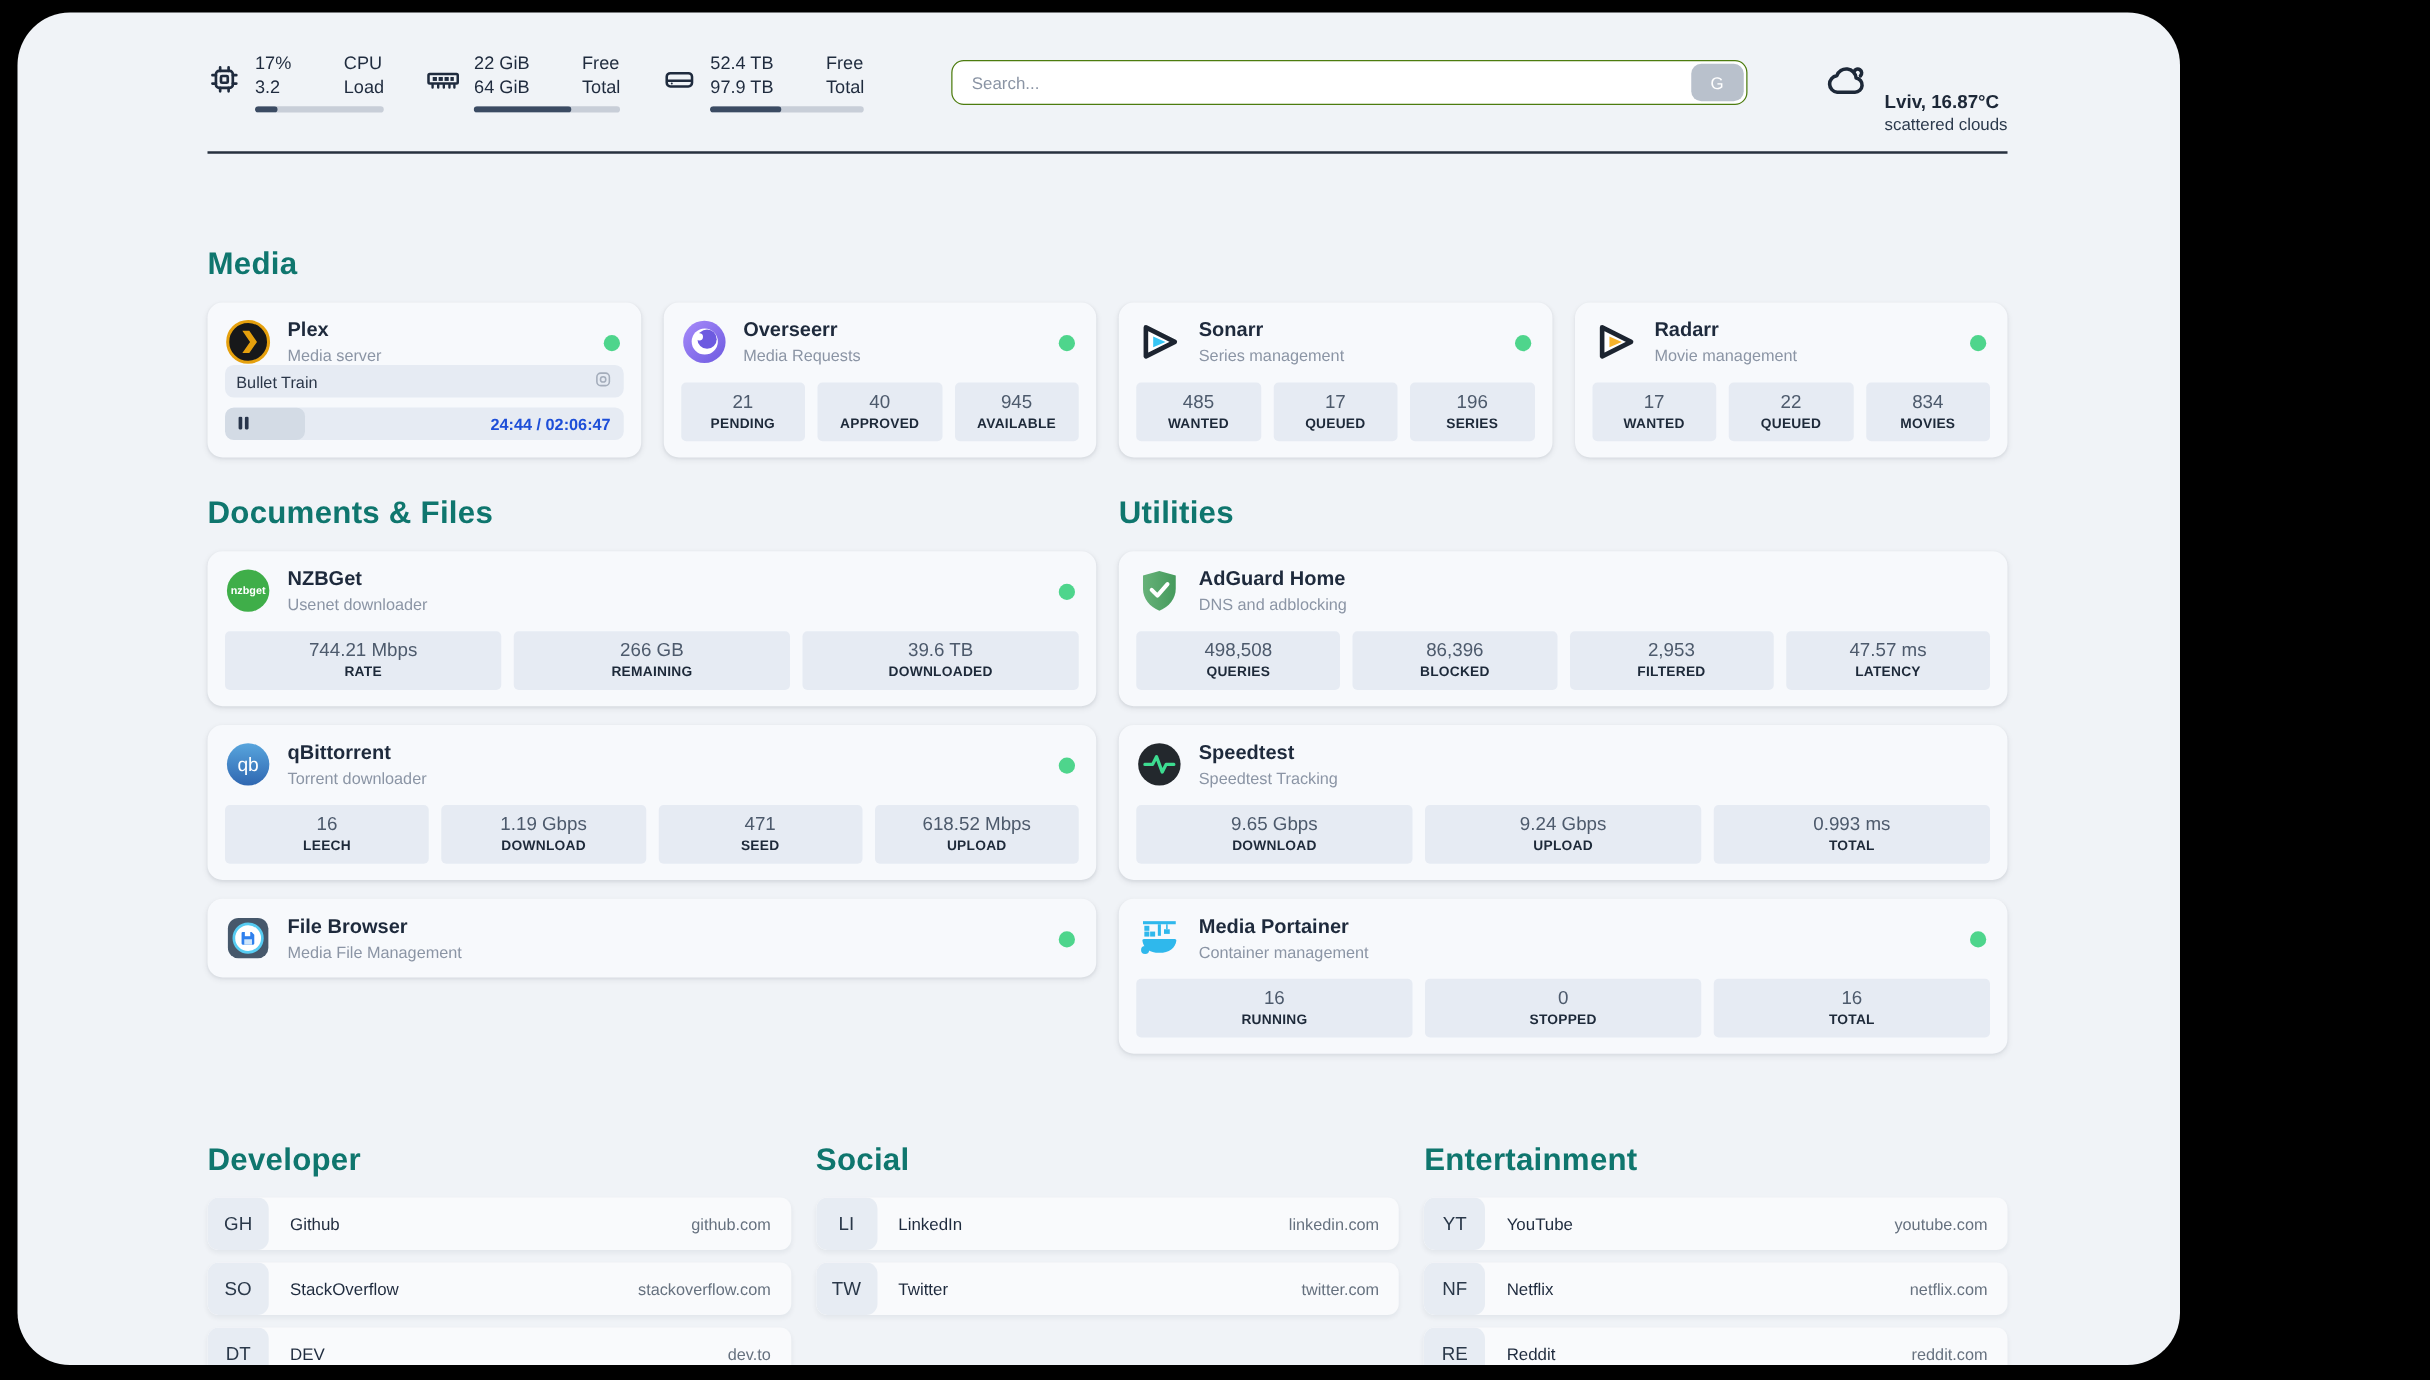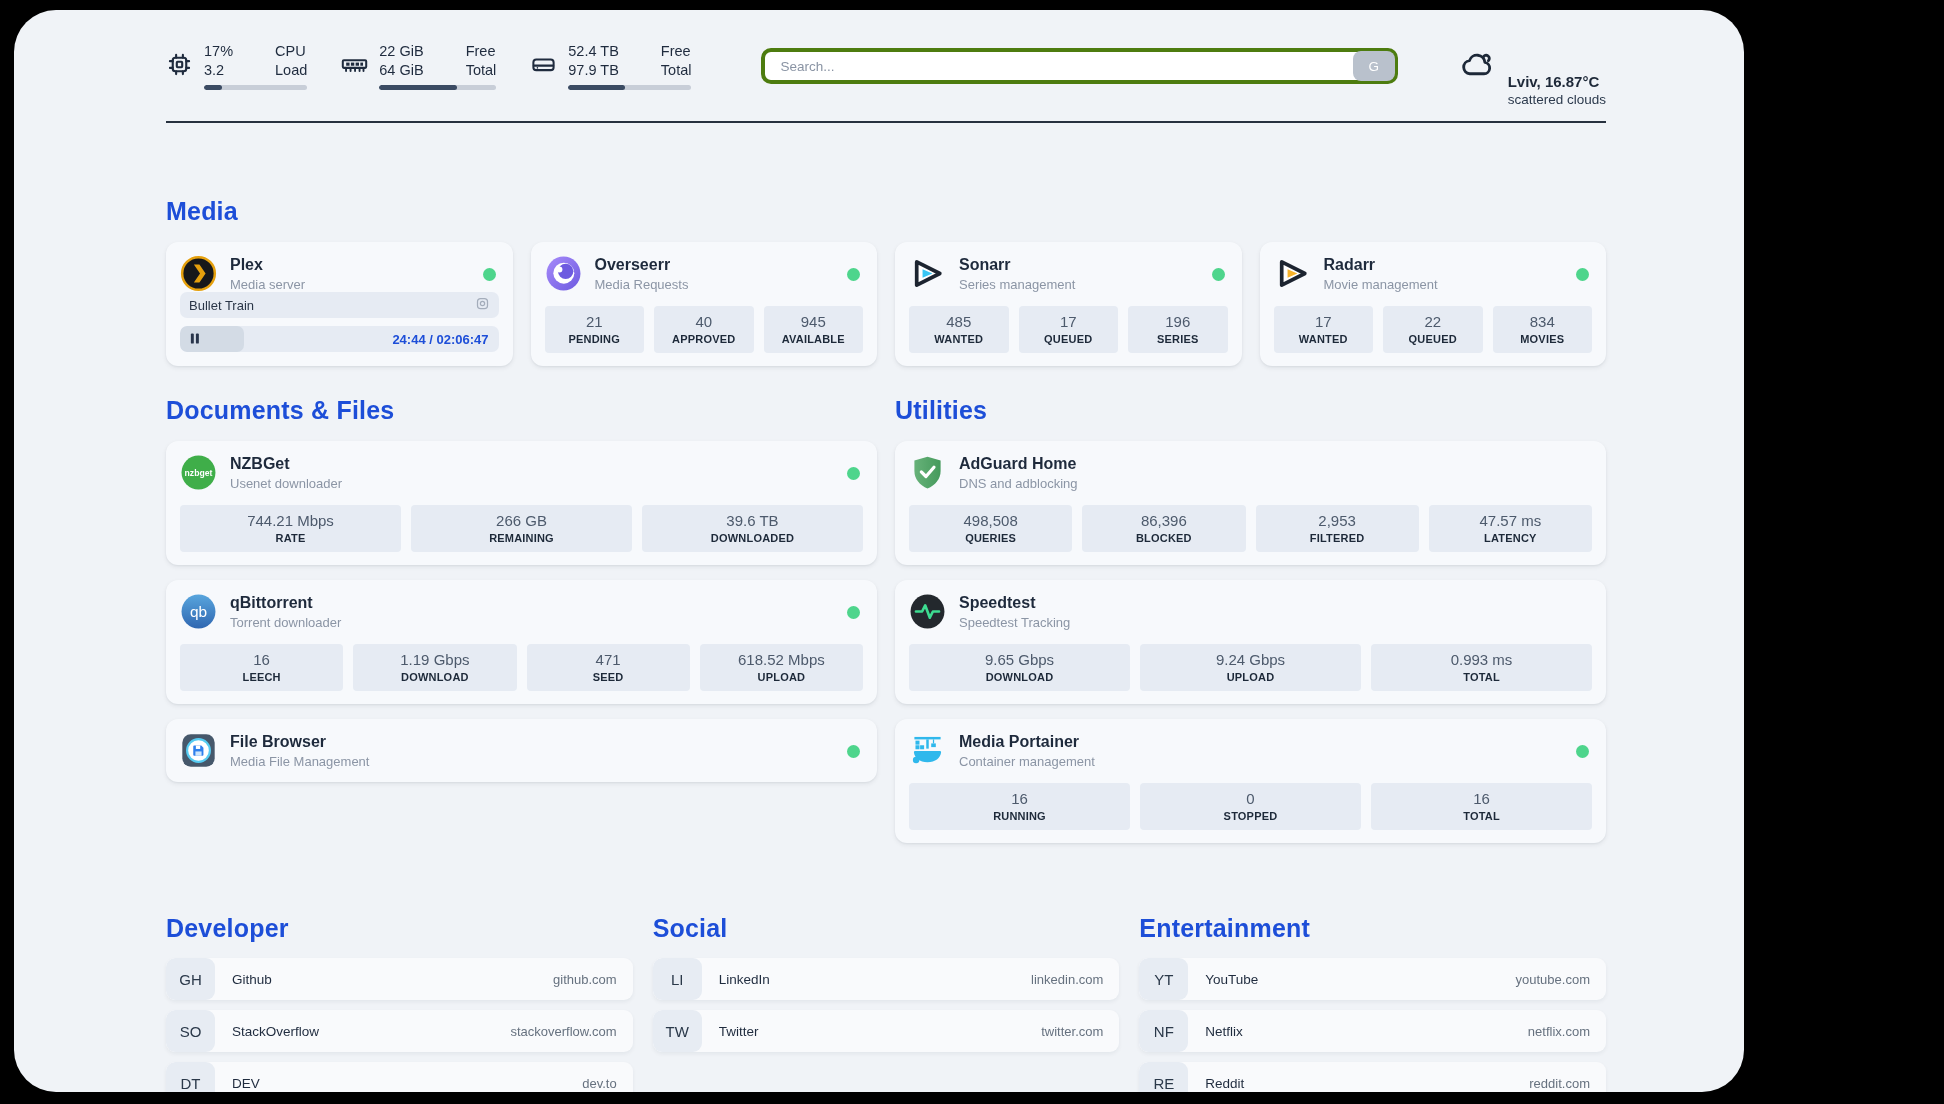--- a/index.html
+++ b/index.html
@@ -11,31 +11,31 @@
   
   .topbar { display:flex; align-items:center; gap:34px; height:60px; }
   .stat { display:flex; align-items:center; gap:11px; }
   .stat svg { width:27px; height:27px; }
   .stat-body { display:flex; flex-direction:column; }
   .stat-grid { display:grid; grid-template-columns:auto auto; column-gap:42px; font-size:14.5px; line-height:1.32; color:#1f2b3e; }
   .stat-grid .lab { text-align:left; }
   .bar { height:5px; border-radius:3px; background:#c8ced8; margin-top:5px; overflow:hidden; }
   .bar-fill { height:100%; border-radius:3px; background:#3b4b63; }
   .searchwrap { flex:1; position:relative; margin:0 28px 0 36px; }
-  .searchwrap input { width:100%; height:36px; border:4px solid #4d7c0f; border-radius:10px; background:#fff; padding:0 56px 0 15px; font-size:13.5px; color:#2a3648; outline:none; font-family:inherit; }
+  .searchwrap input { width:100%; height:36px; border:1px solid #4d7c0f; border-radius:10px; background:#fff; padding:0 56px 0 15px; font-size:13.5px; color:#2a3648; outline:none; font-family:inherit; }
   .searchwrap input::placeholder { color:#8a94a4; }
   .gbtn { position:absolute; right:3px; top:3px; bottom:3px; width:42px; background:#b9c1cc; border-radius:8px; color:#fff; font-size:13.5px; display:flex; align-items:center; justify-content:center; cursor:pointer; }
   .weather { display:flex; align-items:center; gap:12px; }
   .weather svg { width:36px; height:36px; }
   .weather .w1 { font-size:15px; font-weight:700; color:#1d2838;margin-top:47px; }
   .weather .w2 { font-size:13.5px; color:#2c3a4d; margin-top:2px; }
   .divider { margin-top:25px; border-bottom:2px solid #27313f; }
 
   
-  .sec-title { font-size:25px; font-weight:600; color:#1d4ed8; letter-spacing:.2px; }
+  .sec-title { font-size:25px; font-weight:600; color:#0f766e; letter-spacing:.2px; }
   .media-sec { margin-top:74px; }
   .media-sec .sec-title { margin-bottom:16px; }
   .media-row { display:grid; grid-template-columns:repeat(4,1fr); gap:18px; }
 
   .card { position:relative; background:#f7f9fc; border-radius:12px; padding:13px 14px 13px 14px; box-shadow:0 2px 5px rgba(18,28,48,.07), 0 1px 2px rgba(18,28,48,.05); cursor:pointer; }
   .chead { display:flex; align-items:center; gap:13px; }
   .appicon { width:37px; height:37px; flex:0 0 auto; }
   .appicon svg { width:37px; height:37px; display:block; }
   .cname { font-size:16px; font-weight:600; color:#1e2a3c; line-height:1.2; }
   .cdesc { font-size:13px; color:#8b95a5; margin-top:2px; }

